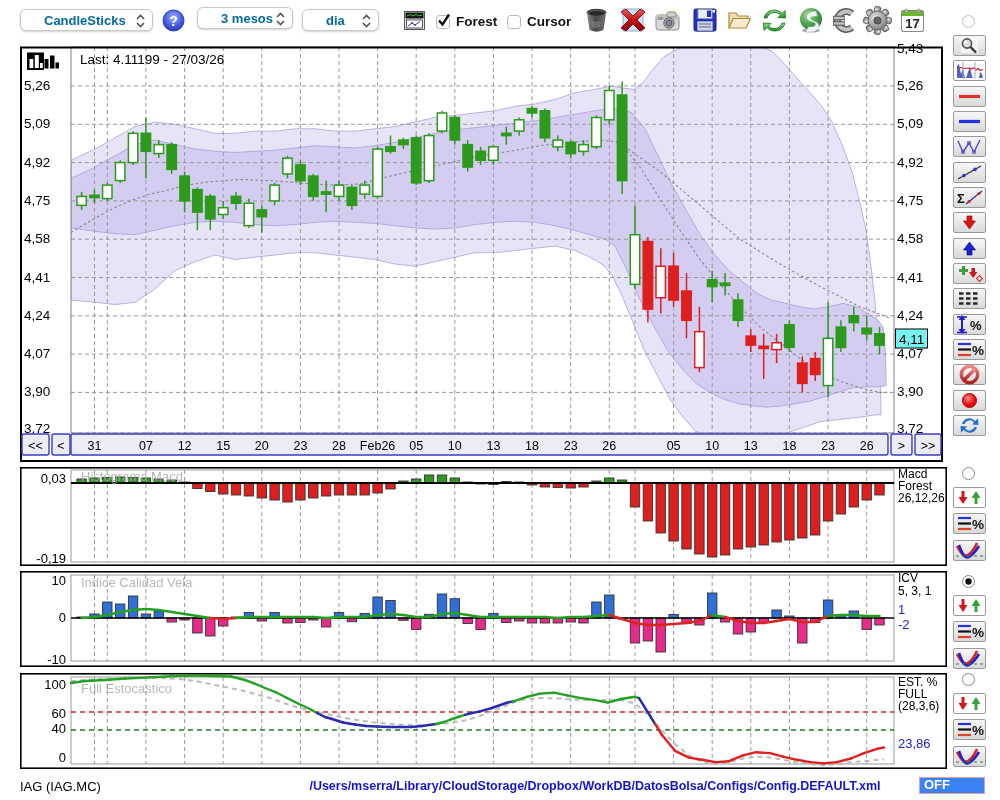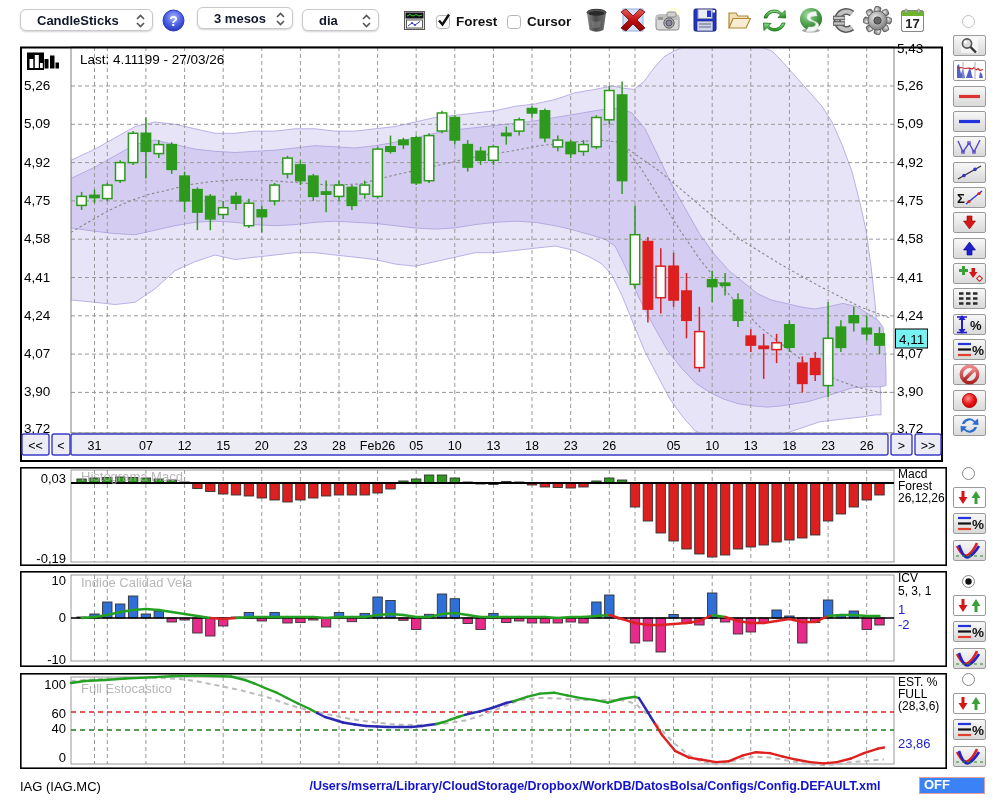--- a/index.html
+++ b/index.html
@@ -1,18 +1,18 @@
 <!DOCTYPE html>
 <html><head><meta charset="utf-8"><title>chart</title><style>
 html,body{margin:0;padding:0;width:1000px;height:800px;background:#fff;overflow:hidden;
  font-family:"Liberation Sans",sans-serif;}
 .abs{position:absolute}
 .dd{position:absolute;height:22px;background:#fff;border:1px solid #c9c9c9;border-radius:6px;
- box-shadow:0 1px 2px rgba(0,0,0,0.18);font-size:13px;font-weight:bold;color:#0f172a;
- line-height:22px;padding-left:16px;box-sizing:border-box}
+ box-shadow:0 1px 2px rgba(0,0,0,0.18);font-size:13px;font-weight:bold;color:#0369a1;
+ line-height:22px;padding-left:23px;box-sizing:border-box}
 .chev{position:absolute;right:6px;top:3px}
 .cb{position:absolute;width:14px;height:14px;background:#fff;border:1px solid #b5b5b5;
  border-radius:3.5px;box-sizing:border-box}
 .cblab{position:absolute;font-size:13.5px;font-weight:bold;color:#111}
 .sbtn{position:absolute;width:33px;height:21px;background:linear-gradient(#f7f7f7,#d9d9d9);
  border:1px solid #9a9a9a;border-radius:2px;box-sizing:border-box}
 .radio{position:absolute;width:13px;height:13px;border:1.5px solid #c0c0c0;border-radius:50%;
  background:#fff;box-sizing:border-box}
 .sb{position:absolute;font-size:13px;color:#000}
 </style></head><body>

